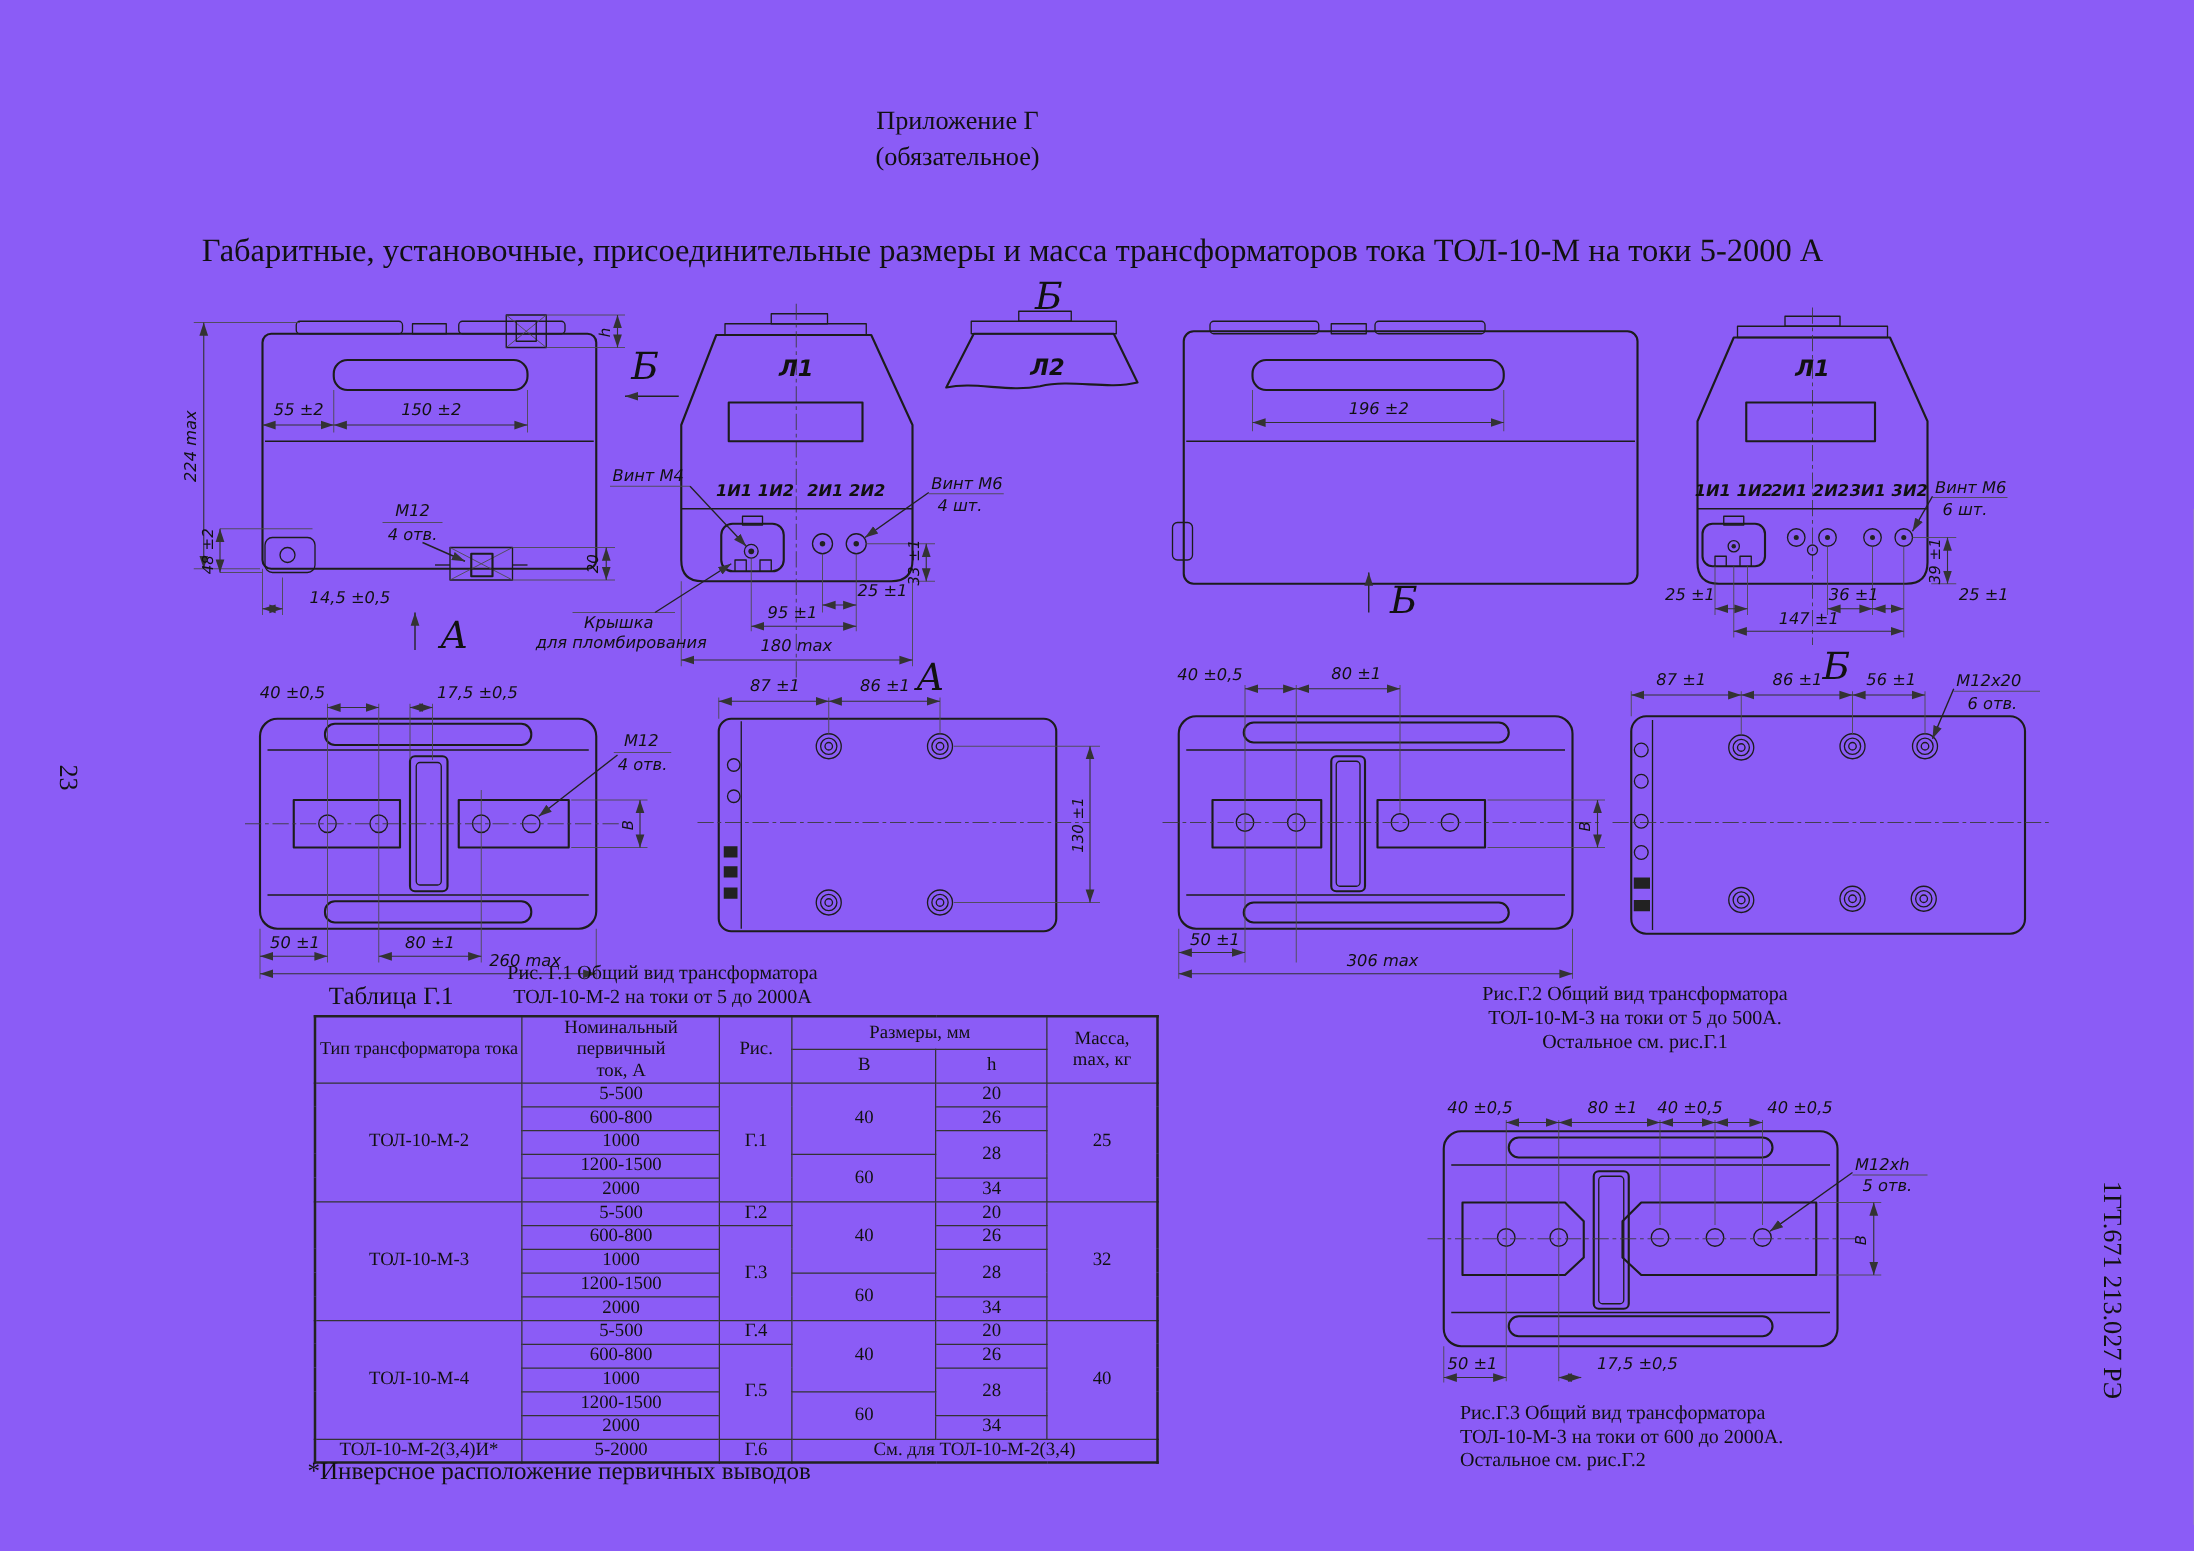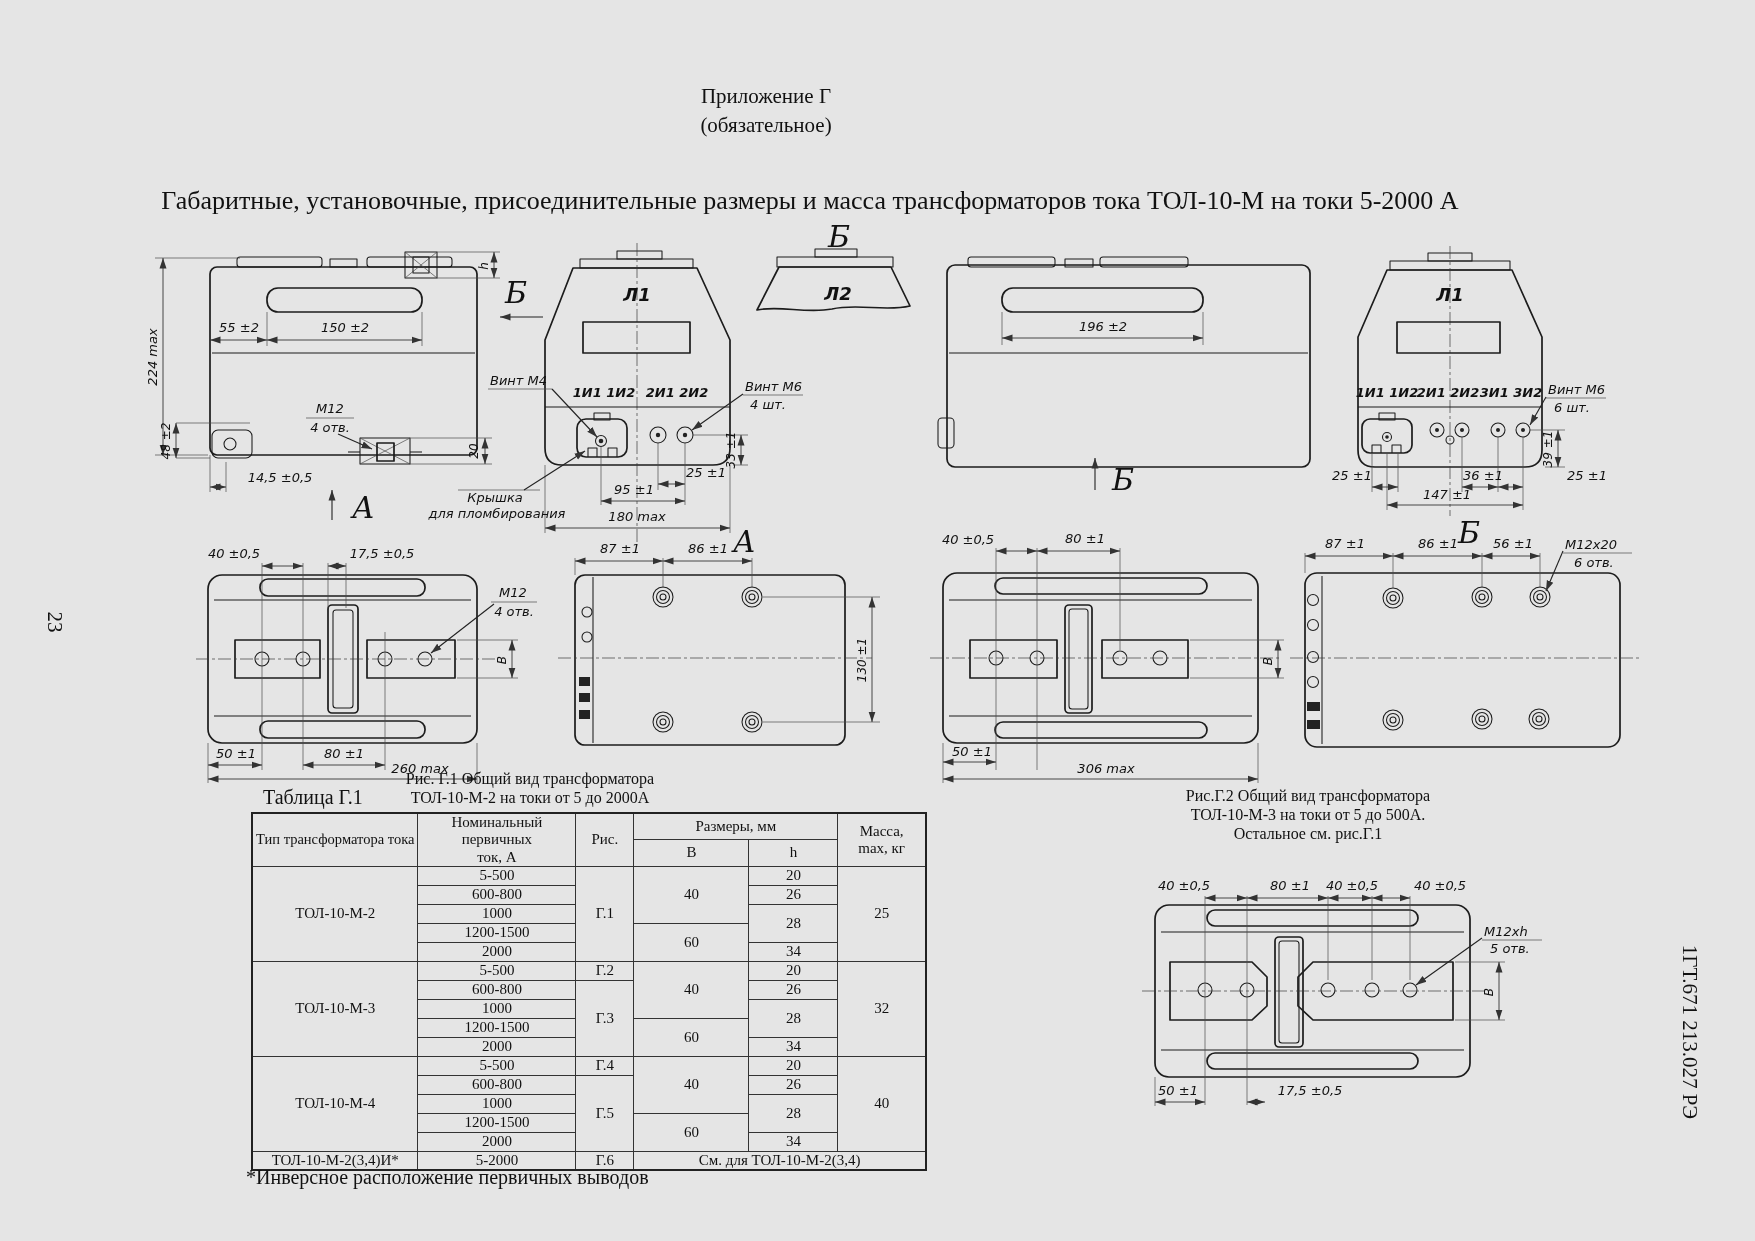--- a/index.html
+++ b/index.html
@@ -1,16 +1,16 @@
 <!DOCTYPE html>
 <html><head>
 <meta charset="utf-8">
 <style>
   html,body{margin:0;padding:0;background:#9a9a9a;}
-  .page{position:relative;width:1755px;height:1241px;background:#e5e5e5;margin:0 auto;
+  .page{position:relative;width:1755px;height:1241px;background:#8b5cf6;margin:0 auto;
         font-family:"Liberation Serif",serif;color:#111;overflow:hidden;}
   .abs{position:absolute;}
   .ctr{text-align:center;}
   .t-title{font-size:21px;}
   .t-heading{font-size:26px;margin-top:46px;}
   .t-caption{font-size:16px;line-height:1.18;}
   .t-note{font-size:20px;}
   .rot90{transform:rotate(90deg);transform-origin:center center;font-size:21px;white-space:nowrap;text-align:center;}
   
   svg text{fill:#111;}
@@ -453,34 +453,39 @@
   <div class="abs t-note" style="left:263px;top:786px;">Таблица Г.1</div>
   <div class="abs ctr t-caption" style="left:395px;top:770px;width:270px;">
     <div>Рис. Г.1 Общий вид трансформатора</div>
     <div>ТОЛ-10-М-2 на токи от 5 до 2000А</div>
   </div>
   <div class="abs ctr t-caption" style="left:1158px;top:787px;width:300px;">
     <div>Рис.Г.2 Общий вид трансформатора</div>
     <div>ТОЛ-10-М-3 на токи от 5 до 500А.</div>
     <div>Остальное см. рис.Г.1</div>
   </div>
+  <div class="abs t-caption" style="left:1168px;top:1122px;width:330px;">
+    <div>Рис.Г.3 Общий вид трансформатора</div>
+    <div>ТОЛ-10-М-3 на токи от 600 до 2000А.</div>
+    <div>Остальное см. рис.Г.2</div>
+  </div>
 
   <table class="gtable">
     <colgroup>
       <col style="width:156px">
         <col style="width:158px">
         <col style="width:58px">
       <col style="width:115px">
         <col style="width:89px">
         <col style="width:88px">
     </colgroup>
     <tbody>
       <tr class="hrow">
         <td rowspan="2" class="nw" style="font-size:14.5px">Тип трансформатора тока</td>
-        <td rowspan="2" class="pl">Номинальный первичных
+        <td rowspan="2" class="pl">Номинальный первичный
 ток, А</td>
         <td rowspan="2">Рис.</td>
         <td colspan="2">Размеры, мм</td>
         <td rowspan="2" class="pl">Масса,
 max, кг</td>
       </tr>
       <tr class="hrow">
         <td>В</td>
         <td>h</td>
       </tr>

